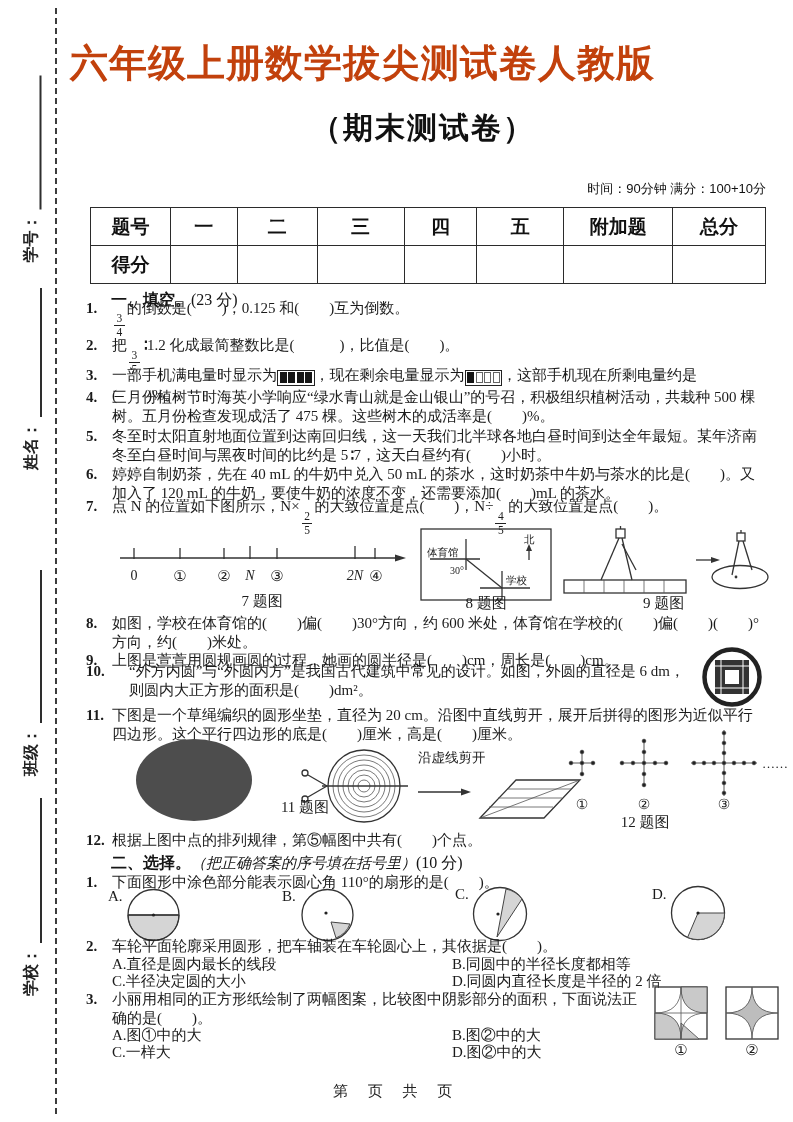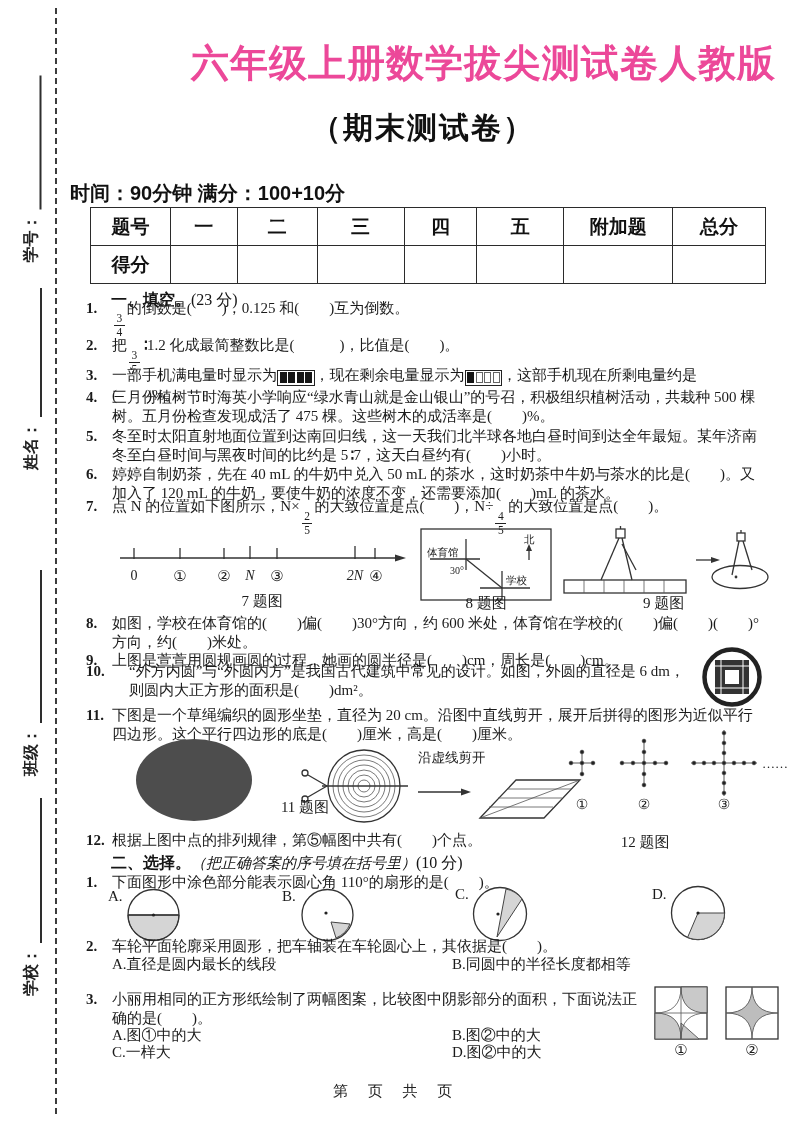--- a/index.html
+++ b/index.html
@@ -10,28 +10,28 @@
 
   
   .cutline { position:absolute; left:55px; top:8px; height:1106px; border-left:2px dashed #3c3c3c; }
   .sfield { position:absolute; height:24px; display:flex; align-items:flex-end; gap:5px;
             transform:rotate(-90deg); }
   .sfield .slabel { font-family:"Liberation Sans", sans-serif; font-weight:600; font-size:16px;
                     color:#222; white-space:nowrap; line-height:22px; }
   .sfield .sline { flex:1; border-bottom:2px solid #2e2e2e; height:16px; }
 
   
-  .title { position:absolute; left:70px; top:38px; width:706px; text-align:right;
+  .title { position:absolute; left:70px; top:38px; width:706px; text-align:left;
            font-family:"Liberation Sans", sans-serif; font-weight:bold; font-size:38px;
-           letter-spacing:1px; color:#ec4899; }
+           letter-spacing:1px; color:#c2410c; }
   .subtitle { position:absolute; left:70px; top:108px; width:706px; text-align:center;
               font-family:"Liberation Sans", sans-serif; font-weight:bold; font-size:30px;
               letter-spacing:2px; color:#111; }
-  .meta { position:absolute; left:70px; top:180px; width:696px; text-align:left;
-          font-family:"Liberation Sans", sans-serif; font-weight:bold; font-size:20px; color:#111; }
+  .meta { position:absolute; left:70px; top:180px; width:696px; text-align:right;
+          font-family:"Liberation Sans", sans-serif; font-weight:normal; font-size:13px; color:#111; }
 
   
   table.score { position:absolute; left:90px; top:207px; width:676px; border-collapse:collapse;padding-left:46px; }
   table.score td { border:1.6px solid #2b2b2b; height:38px; text-align:center; vertical-align:middle;
                    font-family:"Liberation Sans", sans-serif; font-weight:bold; font-size:19px; color:#111; }
 
   
   .sechead { position:absolute; left:72px; font-size:16px; color:#151515;margin-left:39px; }
   .sechead .hb { font-weight:bold; }
   .sechead .hi { font-style:italic; font-size:15px; }
@@ -352,21 +352,21 @@
         <circle cx="180" cy="46" r="1.8"></circle>
           <circle cx="180" cy="56" r="1.8"></circle>
           <circle cx="180" cy="66" r="1.8"></circle>
       </g>
       <text x="218" y="41" font-size="13">……</text>
       <text x="38" y="82" font-size="14" text-anchor="middle">①</text>
       <text x="100" y="82" font-size="14" text-anchor="middle">②</text>
       <text x="180" y="82" font-size="14" text-anchor="middle">③</text>
     </svg>
   </div>
-  <div class="figcap" style="left:590px; top:813px; width:110px;margin-top:20px;">12 题图</div>
+  <div class="figcap" style="left:590px; top:813px; width:110px;">12 题图</div>
 
   <div class="q" style="top:831px">
     <span class="qno">12.</span>
     <span class="qt">根据上图中点的排列规律，第⑤幅图中共有(　　)个点。</span>
   </div>
 
   <div class="sechead" style="top:853px">
     <span class="hb">二、选择。</span><span class="hi">（把正确答案的序号填在括号里）</span><span>(10 分)</span>
   </div>
 
@@ -402,20 +402,23 @@
       <circle cx="28" cy="29" r="1.6" fill="#222"></circle>
     </svg>
   </div>
 
   <div class="q" style="top:937px">
     <span class="qno">2.</span>
     <span class="qt">车轮平面轮廓采用圆形，把车轴装在车轮圆心上，其依据是(　　)。</span>
   </div>
   <div class="optline" style="left:112px; top:955px;">
     <span class="oc1">A.直径是圆内最长的线段</span><span>B.同圆中的半径长度都相等</span>
+  </div>
+  <div class="optline" style="left:112px; top:972px;">
+    <span class="oc1">C.半径决定圆的大小</span><span>D.同圆内直径长度是半径的 2 倍</span>
   </div>
 
   <div class="q" style="top:990px; width:565px;">
     <span class="qno">3.</span>
     <span class="qt">小丽用相同的正方形纸绘制了两幅图案，比较图中阴影部分的面积，下面说法正确的是(　　)。</span>
   </div>
   <div class="optline" style="left:112px; top:1026px;">
     <span class="oc1">A.图①中的大</span><span>B.图②中的大</span>
   </div>
   <div class="optline" style="left:112px; top:1043px;">

